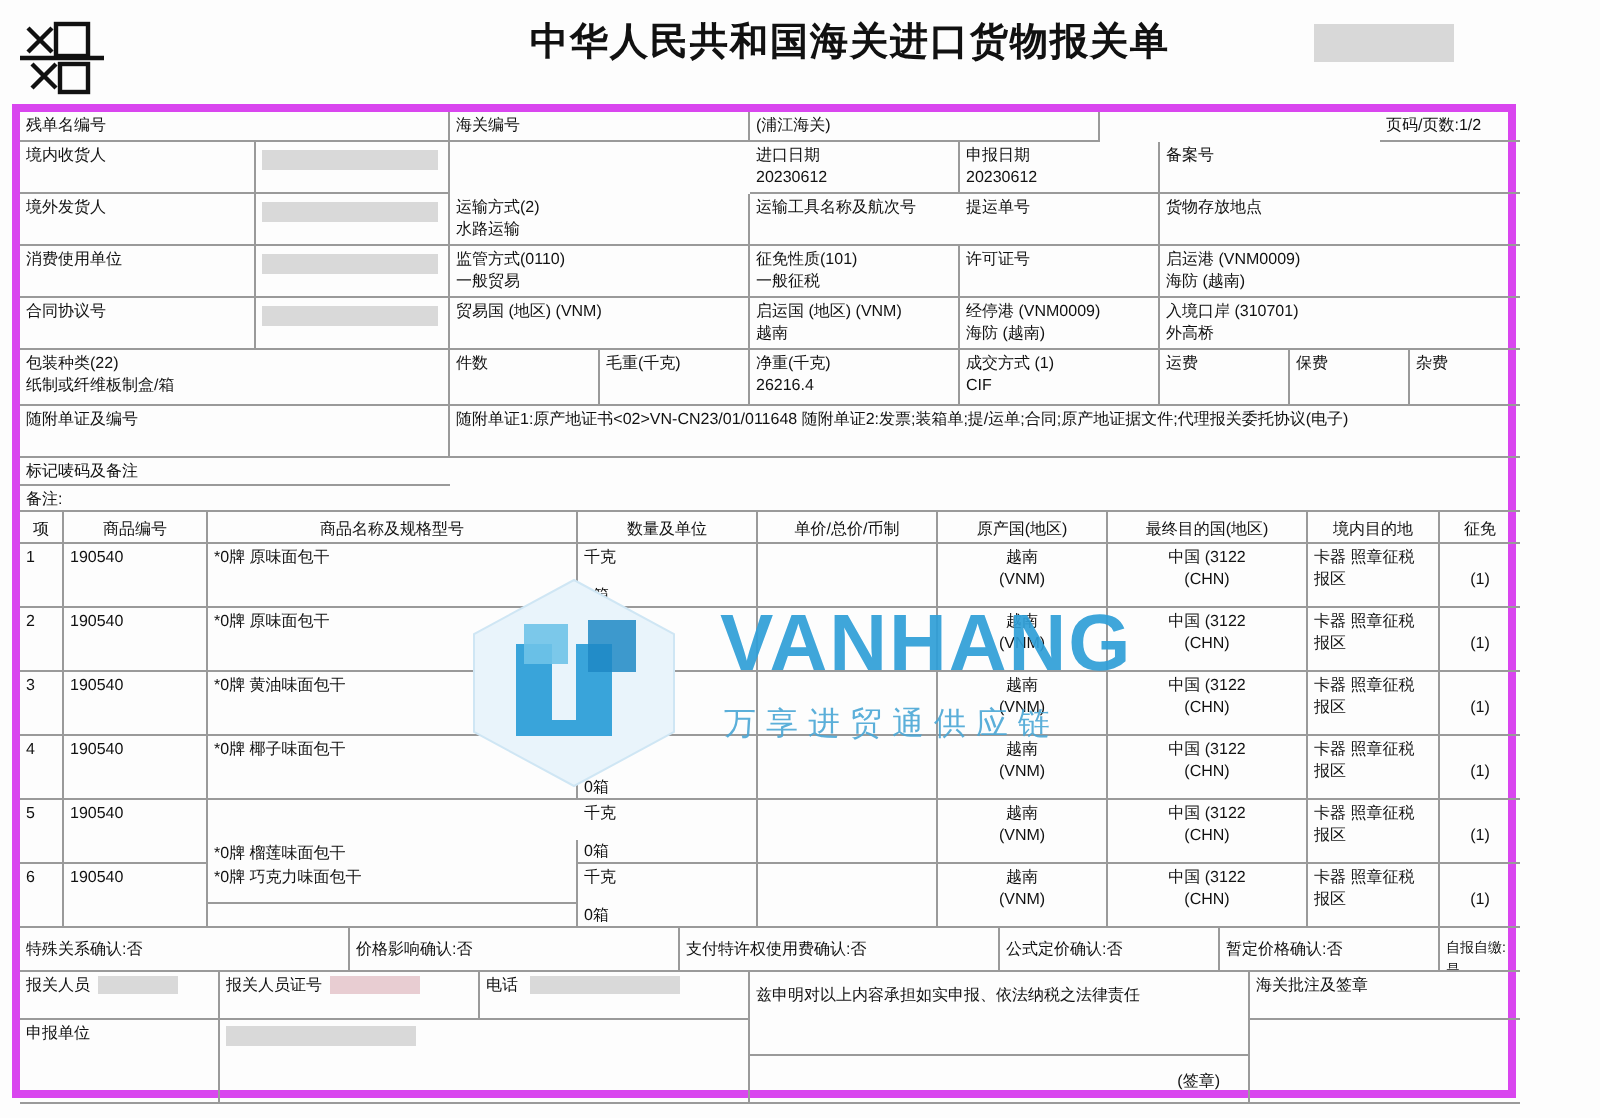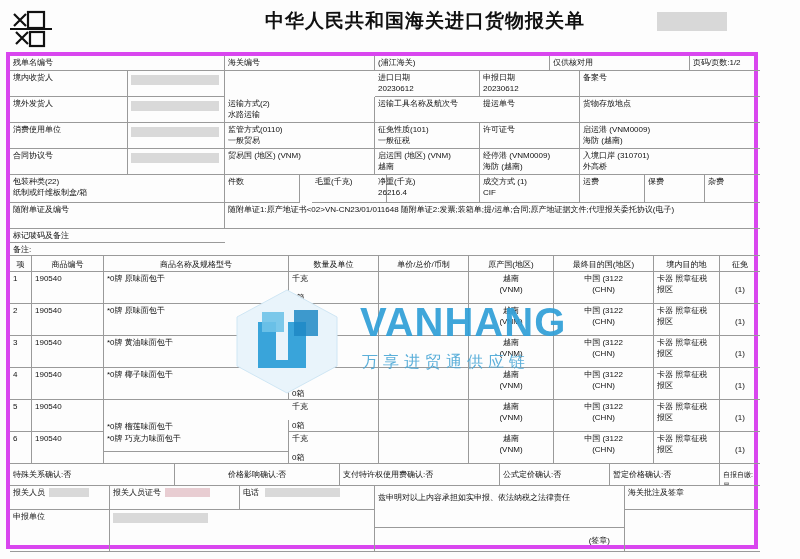--- a/index.html
+++ b/index.html
@@ -91,21 +91,20 @@
   </svg>
 
   <div class="title">中华人民共和国海关进口货物报关单</div>
   <div class="title-redact"></div>
 
   <div class="frame">
 
     <div class="cell" style="left:0;top:0;width:215px;height:15px;">残单名编号</div>
     <div class="cell" style="left:215px;top:0;width:150px;height:15px;">海关编号</div>
     <div class="cell" style="left:365px;top:0;width:175px;height:15px;">(浦江海关)</div>
-    <div class="cell" style="left:540px;top:0;width:140px;height:15px;">仅供核对用</div>
     <div class="cell nb-r" style="left:680px;top:0;width:70px;height:15px;">页码/页数:1/2</div>
 
     <div class="cell" style="left:0;top:15px;width:118px;height:26px;">境内收货人</div>
     <div class="cell" style="left:118px;top:15px;width:97px;height:26px;"><span class="redact" style="width:88px;height:10px;margin-top:3px;"></span></div>
     <div class="cell two-line" style="left:365px;top:15px;width:105px;height:26px;">
       <span>进口日期</span>
       <span>20230612</span>
     </div>
     <div class="cell two-line" style="left:470px;top:15px;width:100px;height:26px;">
       <span>申报日期</span>
@@ -168,21 +167,21 @@
       <span>外高桥</span>
     </div>
 
     <div class="cell two-line" style="left:0;top:119px;width:215px;height:28px;">
       <span>包装种类(22)</span>
       <span>纸制或纤维板制盒/箱</span>
     </div>
     <div class="cell" style="left:215px;top:119px;width:75px;height:28px;">
       <span>件数</span>
     </div>
-    <div class="cell" style="left:290px;top:119px;width:75px;height:28px;margin-left:12px;">
+    <div class="cell" style="left:290px;top:119px;width:75px;height:28px;">
       <span>毛重(千克)</span>
     </div>
     <div class="cell two-line" style="left:365px;top:119px;width:105px;height:28px;">
       <span>净重(千克)</span>
       <span>26216.4</span>
     </div>
     <div class="cell two-line" style="left:470px;top:119px;width:100px;height:28px;">
       <span>成交方式 (1)</span>
       <span>CIF</span>
     </div>
@@ -339,21 +338,21 @@
         <span>中国 (3122</span>
         <span>(CHN)</span>
       </div>
     <div class="cell two-line" style="left:644px;top:376px;width:66px;height:32px;">
         <span>卡器 照章征税</span>
         <span>报区</span>
       </div>
     <div class="cell nb-r ctr" style="left:710px;top:376px;width:40px;height:32px;padding-top:12px;">(1)</div>
 
     <div class="cell" style="left:0;top:408px;width:165px;height:22px;padding-top:5px;">特殊关系确认:否</div>
-    <div class="cell" style="left:165px;top:408px;width:165px;height:22px;padding-top:5px;text-align:center;">价格影响确认:否</div>
+    <div class="cell" style="left:165px;top:408px;width:165px;height:22px;padding-top:5px;">价格影响确认:否</div>
     <div class="cell" style="left:330px;top:408px;width:160px;height:22px;padding-top:5px;">支付特许权使用费确认:否</div>
     <div class="cell" style="left:490px;top:408px;width:110px;height:22px;padding-top:5px;">公式定价确认:否</div>
     <div class="cell" style="left:600px;top:408px;width:110px;height:22px;padding-top:5px;">暂定价格确认:否</div>
     <div class="cell nb-r" style="left:710px;top:408px;width:40px;height:22px;padding-top:5px;font-size:7px;">自报自缴:是</div>
 
     <div class="cell" style="left:0;top:430px;width:100px;height:24px;">
       <span>报关人员</span>
       <span class="redact" style="width:40px;margin-left:2px;"></span>
     </div>
     <div class="cell" style="left:100px;top:430px;width:130px;height:24px;">

